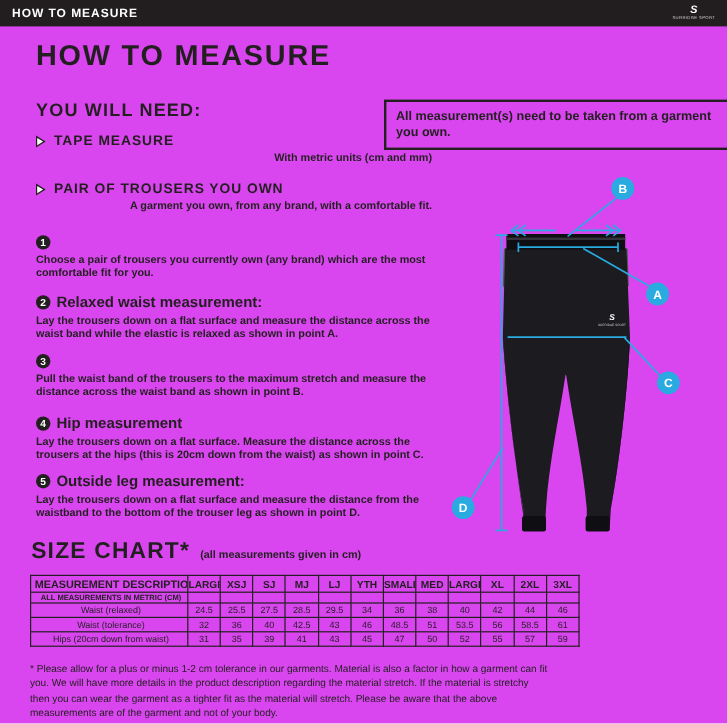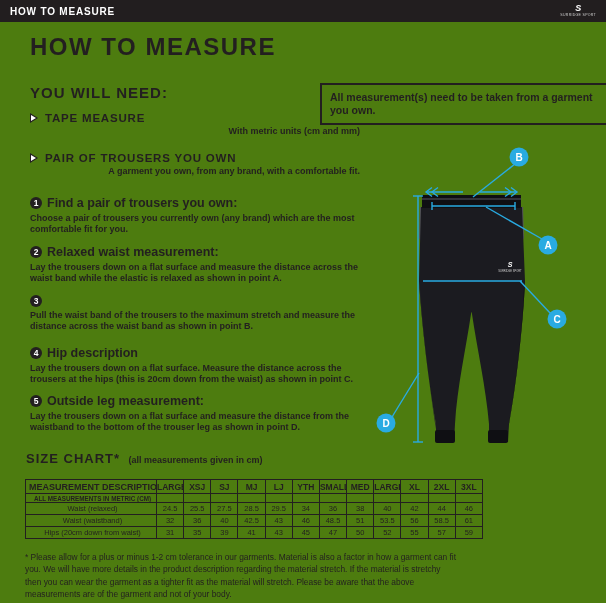--- a/index.html
+++ b/index.html
@@ -1,31 +1,31 @@
 <!DOCTYPE html>
 <html><head>
 <meta charset="utf-8">
 <style>
   html,body{margin:0;padding:0;background:#fff;}
-  #page{position:relative;width:606px;height:603px;background:#4d7c0f;overflow:hidden;
+  #page{position:relative;width:606px;height:603px;background:#d946ef;overflow:hidden;
         font-family:"Liberation Sans",sans-serif;color:#231f20;}
 
   
   .topbar{position:absolute;left:0;top:0;width:606px;height:22px;background:#221e1f;
           display:flex;align-items:center;justify-content:space-between;box-sizing:border-box;padding:0 10px;}
   .topbar-title{color:#fff;font-size:10px;font-weight:bold;letter-spacing:.8px;}
   .brand{display:flex;flex-direction:column;align-items:center;line-height:1;}
   .brand-s{color:#fff;font-size:9px;font-weight:bold;font-style:italic;}
   .brand-text{color:#cfcfcf;font-size:3.5px;letter-spacing:.3px;margin-top:1px;}
 
   
   .h1{position:absolute;left:30px;top:33px;font-size:24px;font-weight:bold;letter-spacing:1.5px;}
   .h2{position:absolute;left:30px;top:84px;font-size:15px;font-weight:bold;letter-spacing:1px;}
   .size-title-wrap{position:absolute;left:26px;top:449px;}
-  .size-title{font-size:13px;font-weight:bold;letter-spacing:1px;display:inline;}
+  .size-title{font-size:19px;font-weight:bold;letter-spacing:1px;display:inline;}
   .size-sub{font-size:9px;font-weight:bold;display:inline;margin-left:4px;}
 
   
   .need{position:absolute;left:30px;width:330px;text-align:right;}
   .need-head{display:flex;align-items:center;gap:7px;}
   .tri{width:0;height:0;border-top:5px solid transparent;border-bottom:5px solid transparent;
        border-left:8px solid #231f20;position:relative;}
   .tri:before{content:"";position:absolute;left:-7px;top:-3.2px;width:0;height:0;
        border-top:3.2px solid transparent;border-bottom:3.2px solid transparent;border-left:5.2px solid #fff;}
   .need-title{font-size:11.5px;font-weight:bold;letter-spacing:.8px;}
@@ -88,21 +88,20 @@
       <span class="need-title">PAIR OF TROUSERS YOU OWN</span>
     </div>
     <div class="need-desc">A garment you own, from any brand, with a comfortable fit.</div>
   </div>
 
   <div class="notice">All measurement(s) need to be taken from a garment you own.</div>
 
   <div class="step" style="top:196px">
     <div class="step-head">
       <span class="stepnum">1</span>
-      <span class="step-heading">Find a pair of trousers you own:</span>
     </div>
     <div class="step-body">Choose a pair of trousers you currently own (any brand) which are the most comfortable fit for you.</div>
   </div>
 
   <div class="step" style="top:245px">
     <div class="step-head">
       <span class="stepnum">2</span>
       <span class="step-heading">Relaxed waist measurement:</span>
     </div>
     <div class="step-body">Lay the trousers down on a flat surface and measure the distance across the waist band while the elastic is relaxed as shown in point A.</div>
@@ -111,21 +110,21 @@
   <div class="step" style="top:295px">
     <div class="step-head">
       <span class="stepnum">3</span>
     </div>
     <div class="step-body">Pull the waist band of the trousers to the maximum stretch and measure the distance across the waist band as shown in point B.</div>
   </div>
 
   <div class="step" style="top:346px">
     <div class="step-head">
       <span class="stepnum">4</span>
-      <span class="step-heading">Hip description</span>
+      <span class="step-heading">Hip measurement</span>
     </div>
     <div class="step-body">Lay the trousers down on a flat surface. Measure the distance across the trousers at the hips (this is 20cm down from the waist)  as shown in point C.</div>
   </div>
 
   <div class="step" style="top:394px">
     <div class="step-head">
       <span class="stepnum">5</span>
       <span class="step-heading">Outside leg measurement:</span>
     </div>
     <div class="step-body">Lay the trousers down on a flat surface and measure the distance from the waistband to the bottom of the trouser  leg as shown in point D.</div>
@@ -254,21 +253,21 @@
           <td>29.5</td>
           <td>34</td>
           <td>36</td>
           <td>38</td>
           <td>40</td>
           <td>42</td>
           <td>44</td>
           <td>46</td>
         </tr>
         <tr>
-          <td class="desc">Waist (waistband)</td>
+          <td class="desc">Waist (tolerance)</td>
           <td>32</td>
           <td>36</td>
           <td>40</td>
           <td>42.5</td>
           <td>43</td>
           <td>46</td>
           <td>48.5</td>
           <td>51</td>
           <td>53.5</td>
           <td>56</td>

